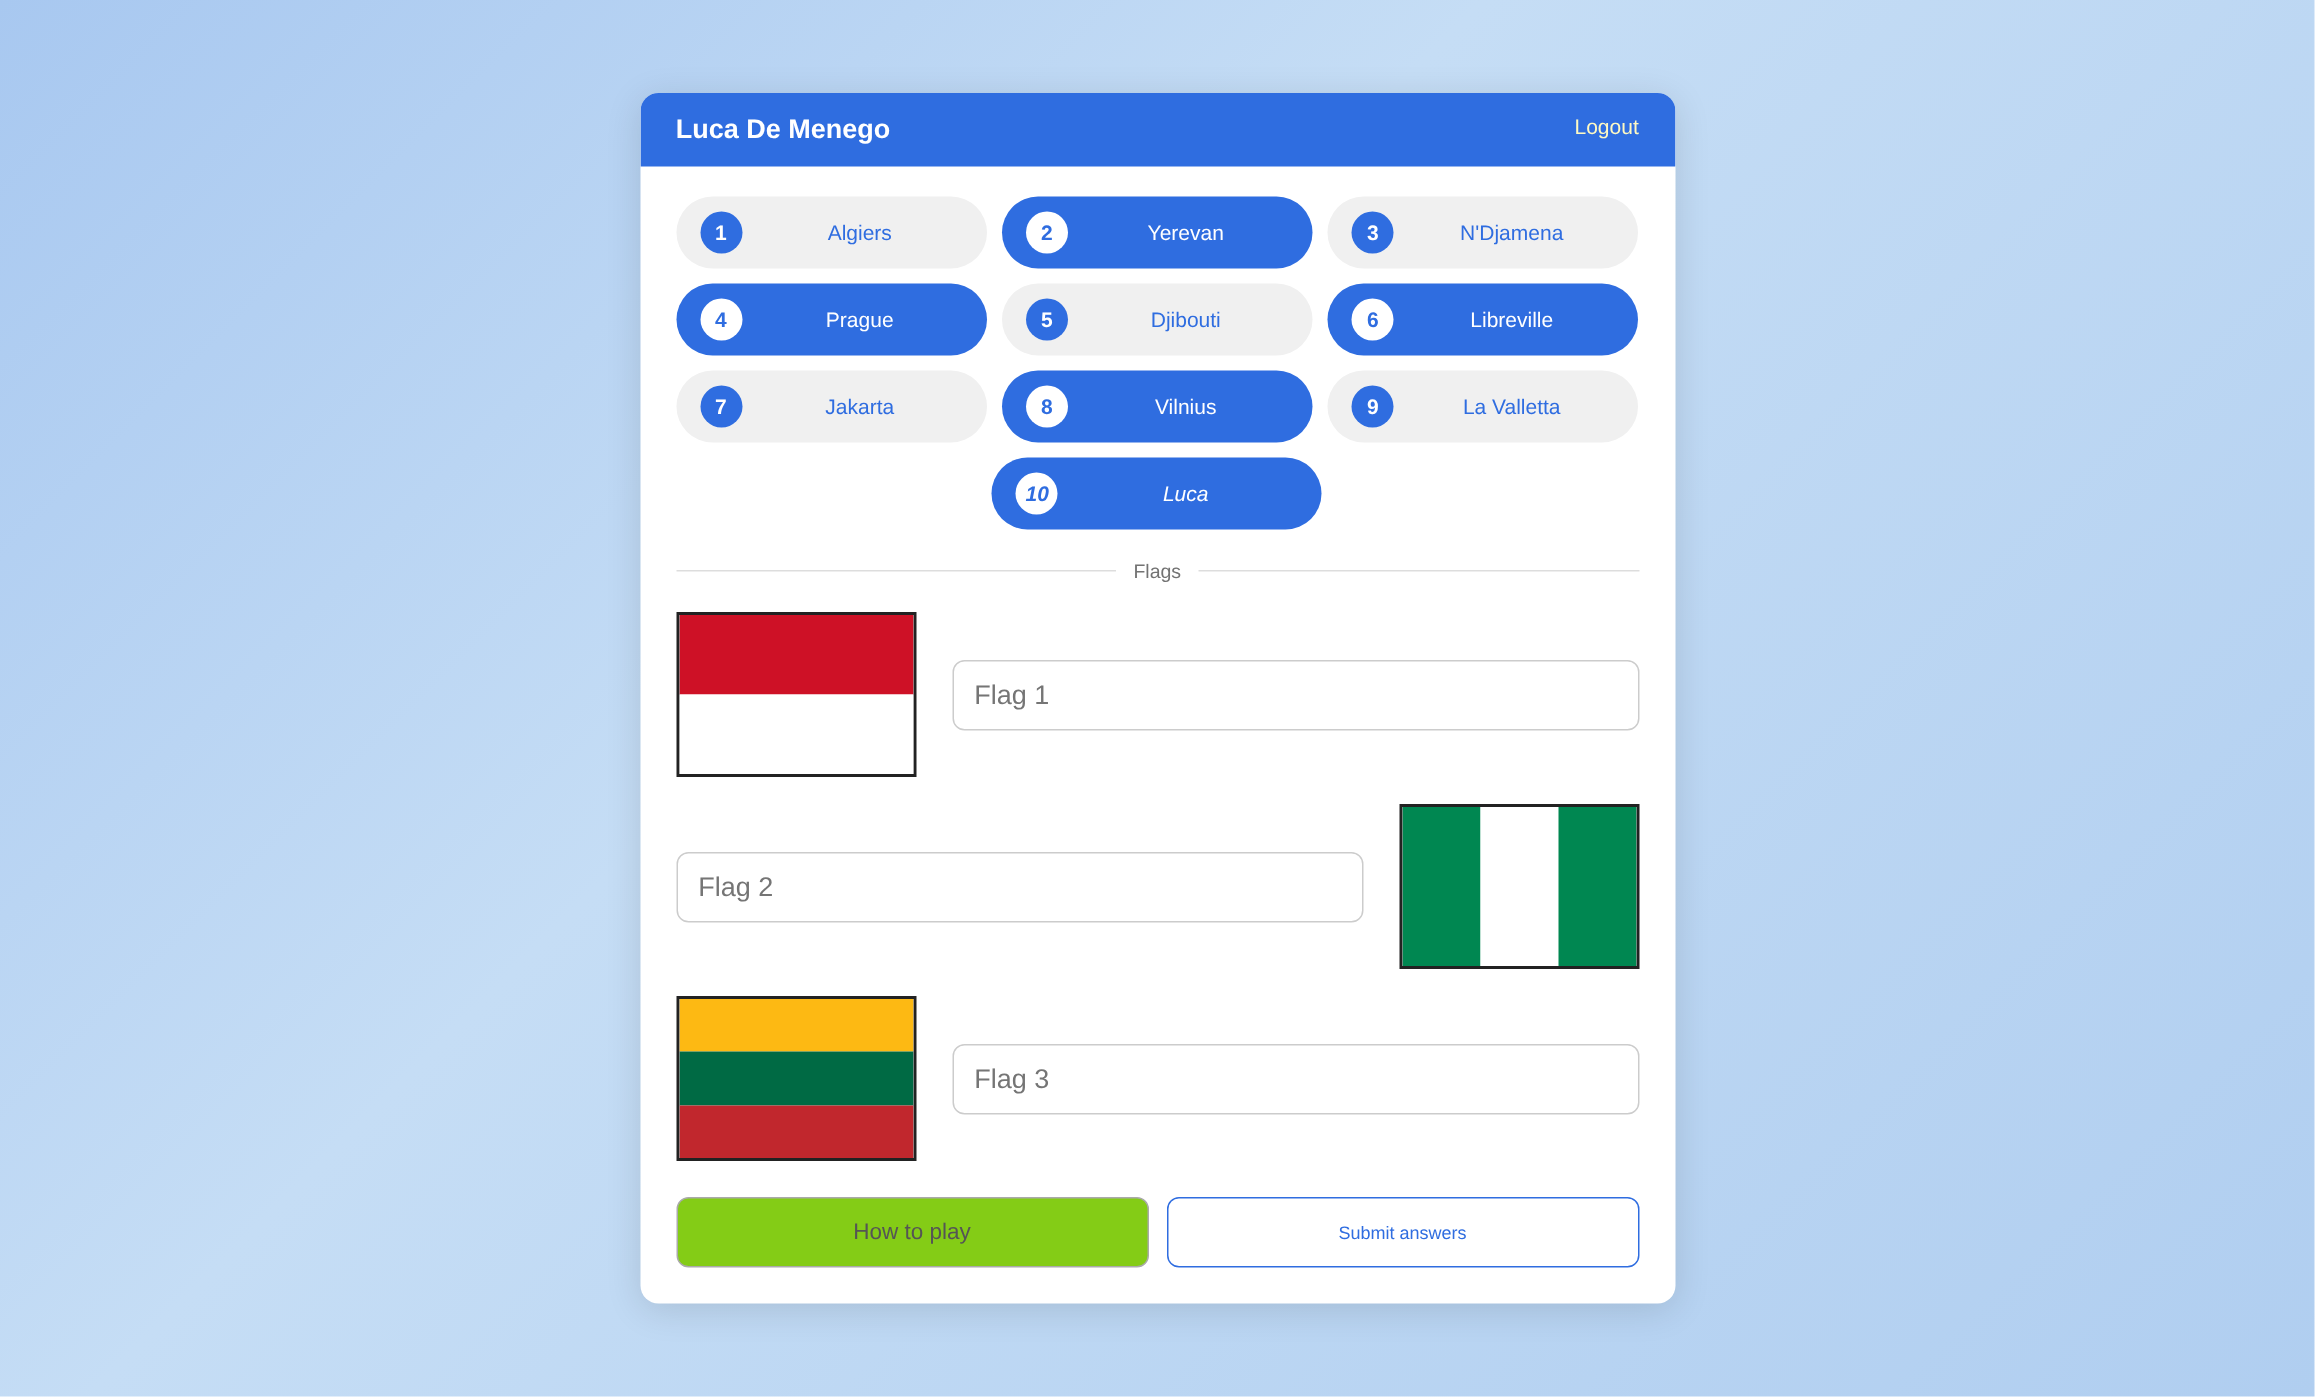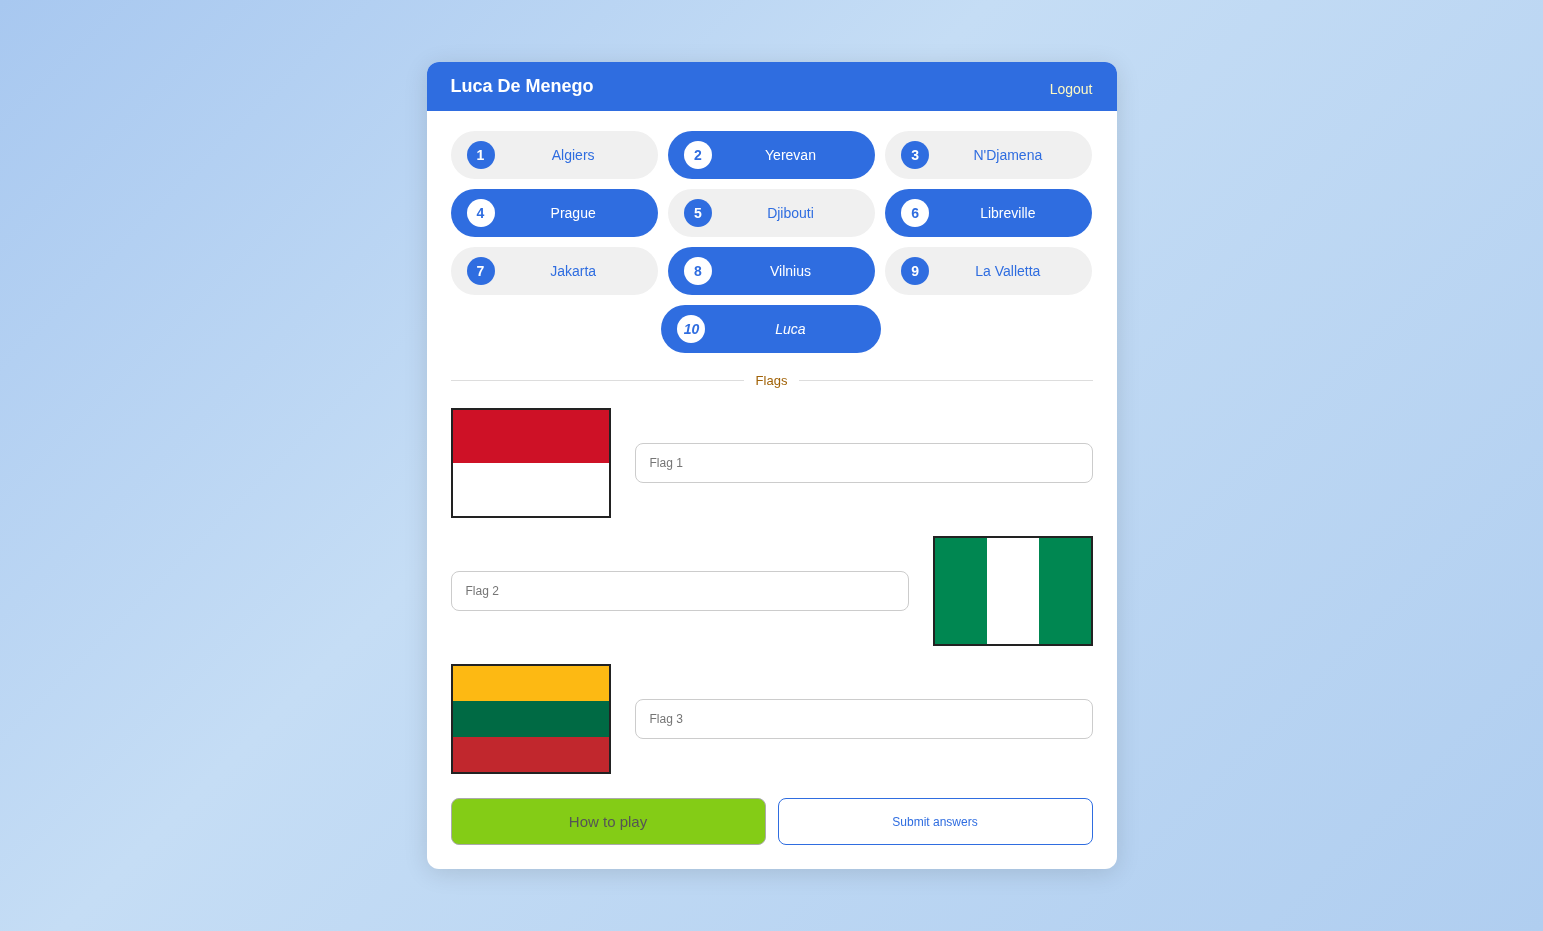--- a/index.html
+++ b/index.html
@@ -19,21 +19,21 @@
       min-height: 800px;
       box-shadow: 0 4px 24px rgba(0,0,0,0.12);
       overflow: hidden;
       display: flex;
       flex-direction: column;
     }
     .header {
       background: #2f6de0;
       padding: 14px 24px;
       display: flex;
-      align-items: flex-end;
+      align-items: flex-start;
       justify-content: space-between;
     }
     .header-title {
       color: #fff;
       font-size: 18px;
       font-weight: 600;
     }
     .header-logout {
       color: #fef9c3;
       font-size: 14px;
@@ -99,21 +99,21 @@
     }
     .row-center .capital-btn {
       width: 220px;
       font-style: italic;
     }
     .divider {
       display: flex;
       align-items: center;
       gap: 12px;
       margin-bottom: 20px;
-      color: #a16207;
+      color: #737373;
       font-size: 13px;
     }
     .divider::before, .divider::after {
       content: '';
       flex: 1;
       height: 1px;
       background: #ddd;
     }
     .flags-section {
       display: flex;
@@ -134,21 +134,21 @@
       height: 110px;
       border: 2px solid #222;
       flex-shrink: 0;
       overflow: hidden;
     }
     .flag-input {
       flex: 1;
       border: 1px solid #ccc;
       border-radius: 8px;
       padding: 12px 14px;
-      font-size: 12px;
+      font-size: 18px;
       color: #4d7c0f;
       outline: none;
     }
     
     .flag-indonesia {
       display: flex;
       flex-direction: column;
     }
     .flag-indonesia .stripe-red { background: #CE1126; flex: 1; }
     .flag-indonesia .stripe-white { background: #fff; flex: 1; }

